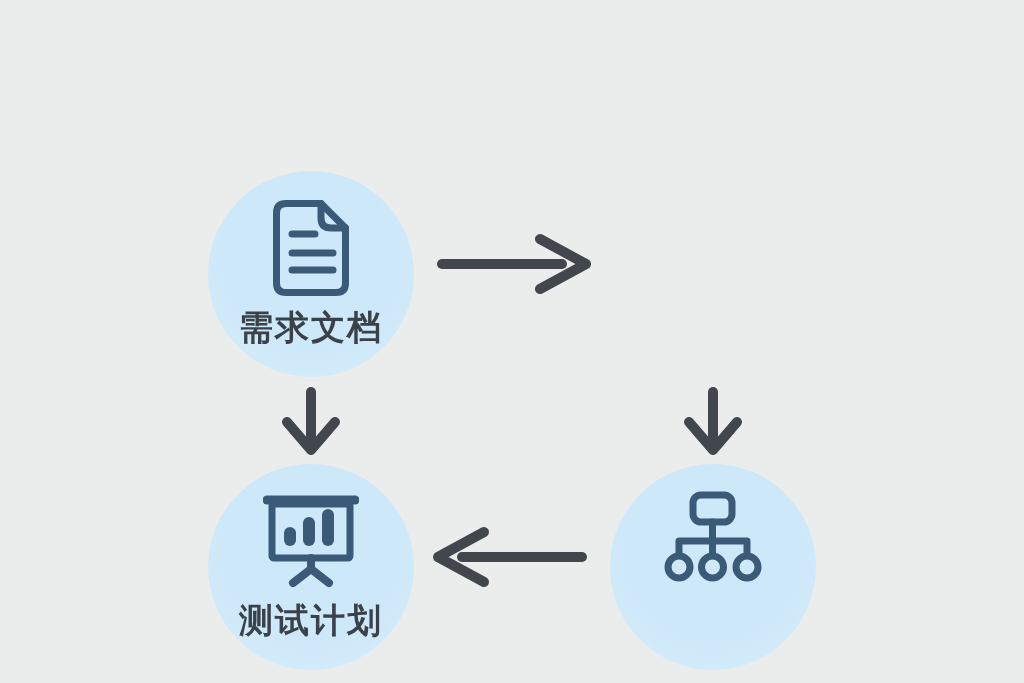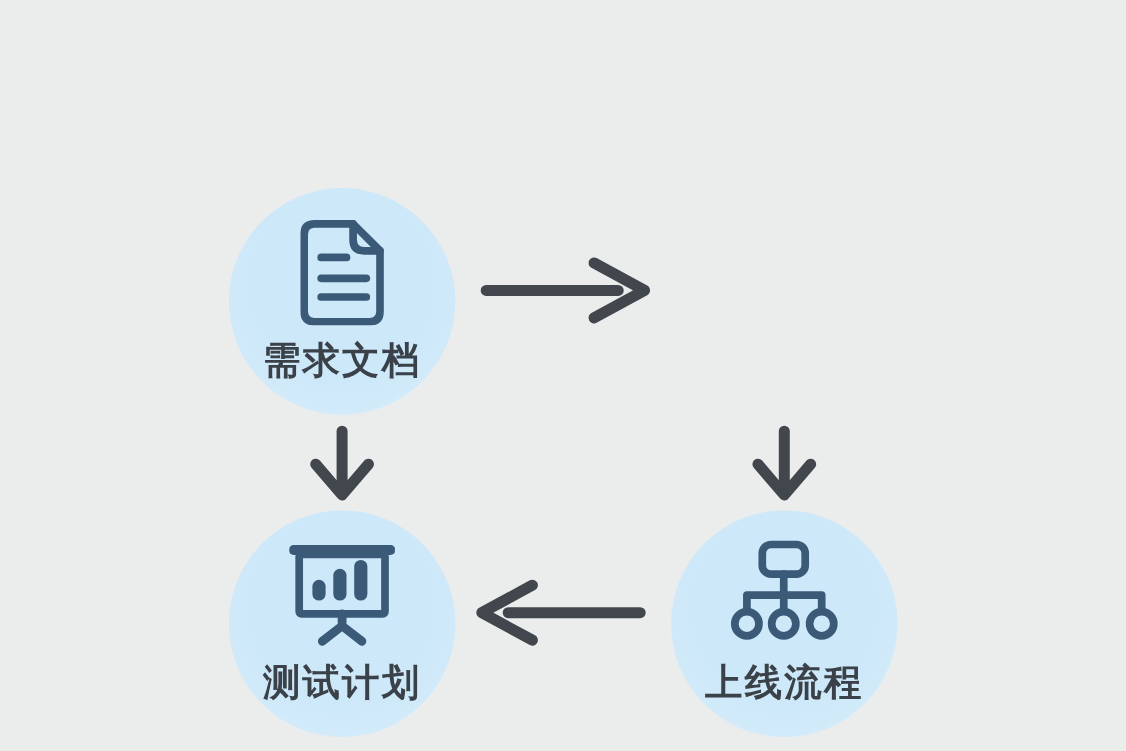--- a/index.html
+++ b/index.html
@@ -82,21 +82,20 @@
   <div class="node node-br">
     <span class="icon-wrap">
       <svg width="100" height="100" viewBox="0 0 100 100">
         <rect class="pict" stroke-width="7" fill="#e3f2fc" x="30" y="4" width="39" height="27" rx="8"></rect>
         <path class="pict" stroke-width="7" d="M49.5 31 V50 M16 50 H84 M16 50 V62 M49.5 50 V62 M84 50 V62"></path>
         <circle class="pict" stroke-width="7" fill="#e3f2fc" cx="16" cy="76" r="11"></circle>
         <circle class="pict" stroke-width="7" fill="#e3f2fc" cx="49.5" cy="76" r="11"></circle>
         <circle class="pict" stroke-width="7" fill="#e3f2fc" cx="84" cy="76" r="11"></circle>
       </svg>
     </span>
-    <div class="node-label">上线流程</div>
   </div>
 
   <div class="node node-bl">
     <span class="icon-wrap">
       <svg width="96" height="96" viewBox="0 0 96 96">
         <line class="pict" stroke-width="9" x1="4" y1="7" x2="92" y2="7"></line>
         <rect class="pict" stroke-width="7" fill="#e3f2fc" x="9" y="11" width="78" height="54" rx="2"></rect>
         <line class="pict" stroke-width="12" x1="27" y1="40" x2="27" y2="47"></line>
         <line class="pict" stroke-width="12" x1="46" y1="30" x2="46" y2="47"></line>
         <line class="pict" stroke-width="12" x1="65" y1="22" x2="65" y2="47"></line>

